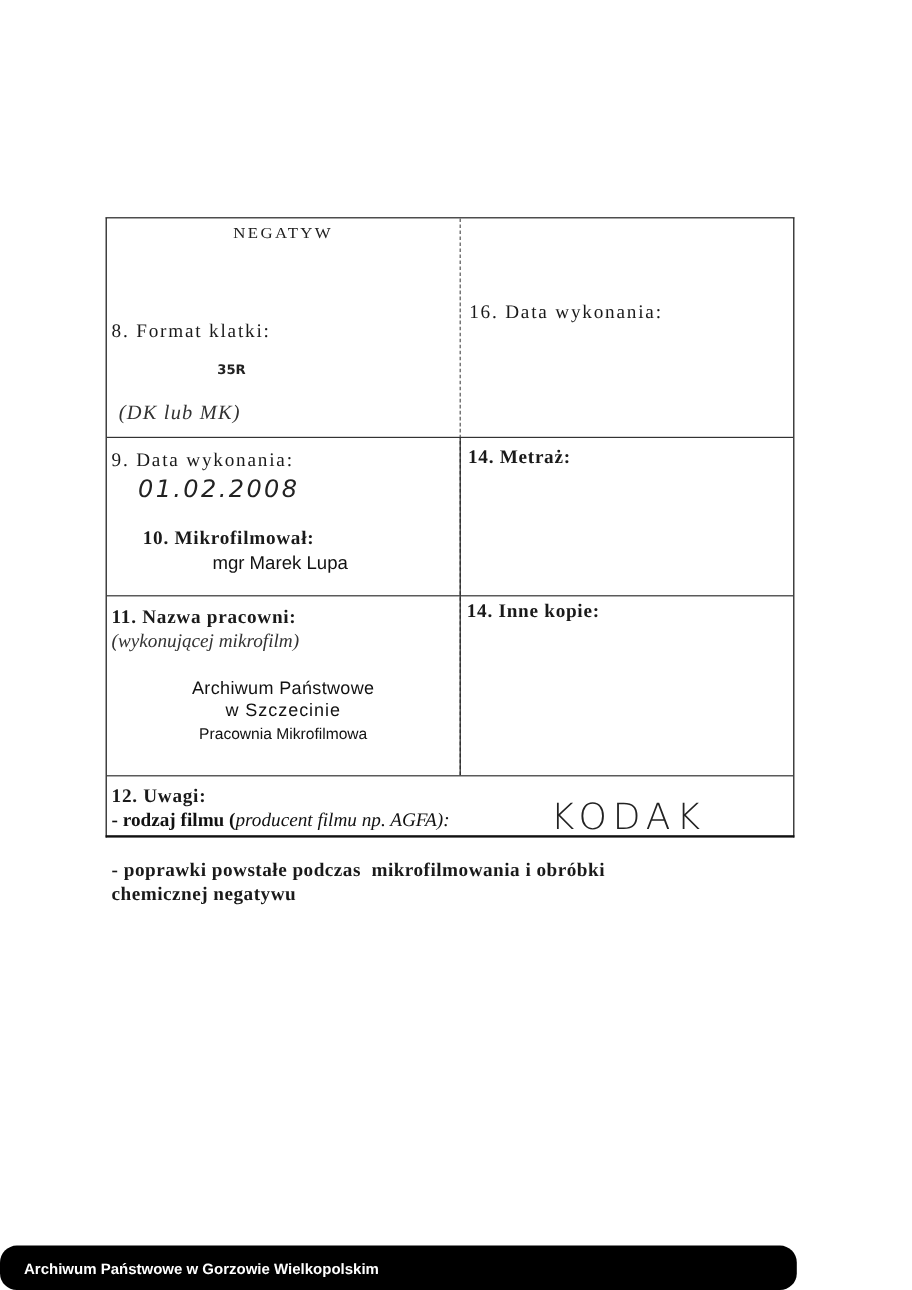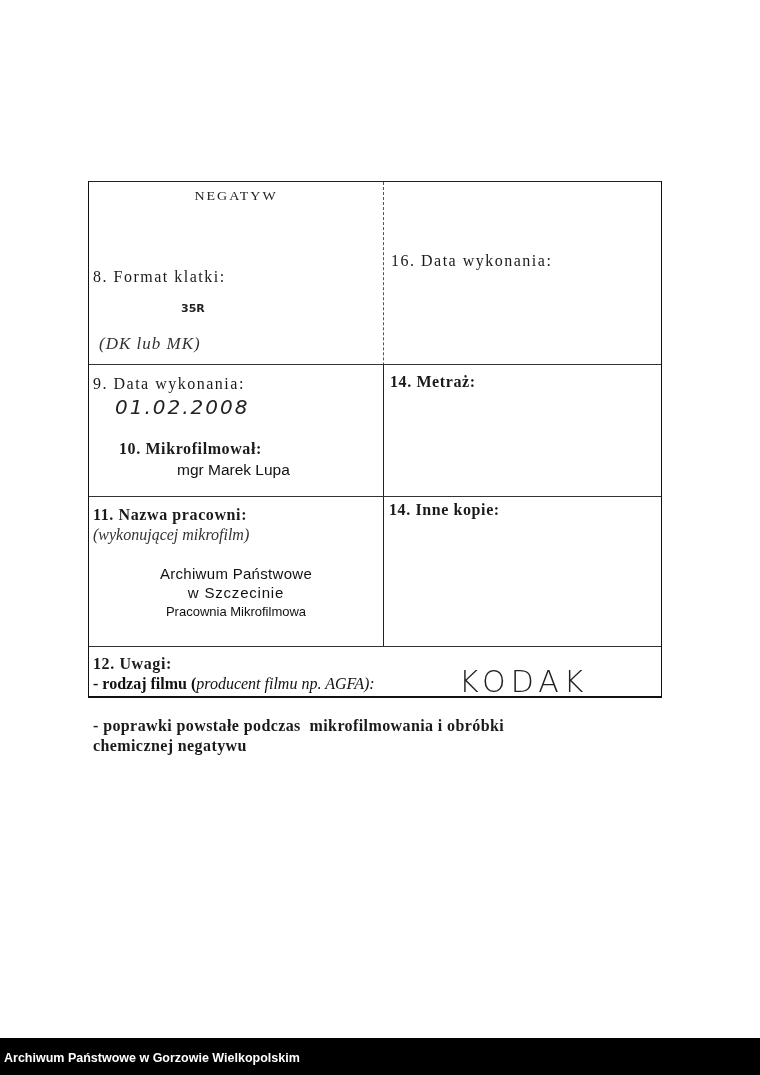--- a/index.html
+++ b/index.html
@@ -31,24 +31,24 @@
     }
     .label { font-size: 16px; letter-spacing: 1.5px; color: #1a1a1a; }
     .label.bold { font-weight: bold; letter-spacing: 0.6px; }
     .italic-note { font-style: italic; font-size: 14px; color: #333; }
     .hand {
       font-family: "DejaVu Sans", sans-serif; font-weight: 200; color: #222;
     }
     .sans { font-family: "Liberation Sans", "DejaVu Sans", sans-serif; }
 
     .footer {
-      position: absolute; left: 0; top: 1038px; width: 760px; height: 37px;
+      position: absolute; left: 0; top: 1038px; width: 664px; height: 37px;
       background: #000; color: #fff;
       font-family: "Liberation Sans", "DejaVu Sans", sans-serif; font-weight: bold;
-      font-size: 12.5px; padding: 13px 0 0 4px;
+      font-size: 12.5px; padding: 13px 0 0 20px; border-radius: 14px;
     }
   </style>
 </head>
 <body>
 
 <div class="page">
 
   <div class="form">
 
     <div class="vline"></div>

